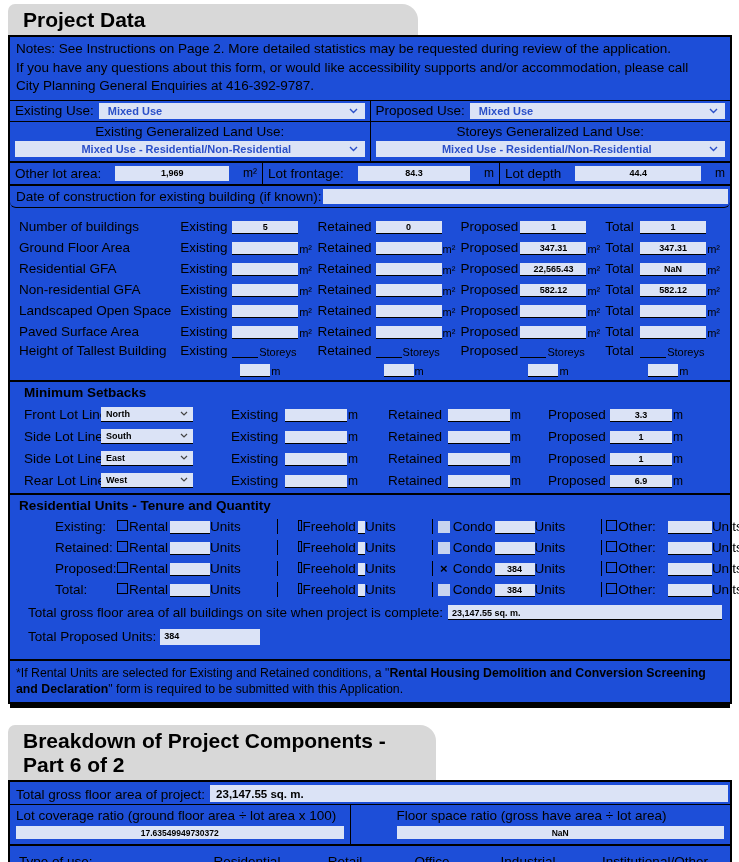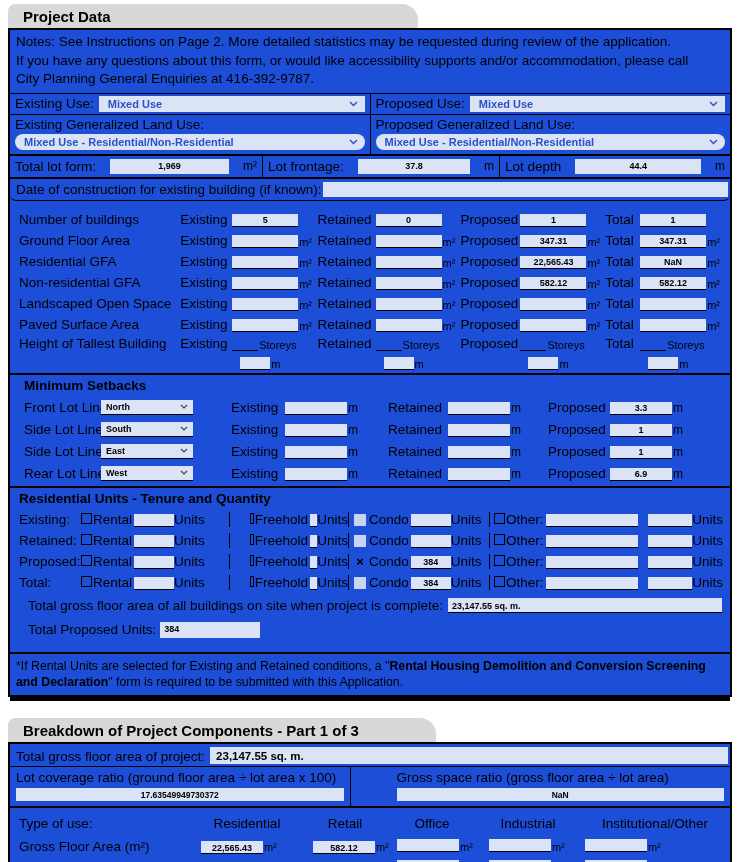--- a/index.html
+++ b/index.html
@@ -1,38 +1,38 @@
 <!DOCTYPE html>
 <html><head>
 <meta charset="utf-8">
 <style>
   html,body{margin:0;padding:0;background:#fff;}
   body{width:739px;font-family:"Liberation Sans",sans-serif;color:#000;font-size:13.5px;}
   .page{padding-top:4px;}
   .tab{margin-left:8px;background:#d8d8d8;border-radius:7px 16px 0 0;padding:4px 18px 3px 15px;
-       font-weight:bold;font-size:15px;display:inline-block;box-sizing:border-box;}
+       font-weight:bold;font-size:21px;display:inline-block;box-sizing:border-box;}
   .tab1{width:410px;}
   .tab2{width:428px;margin-top:13px;}
   .box{margin:0 7px 8px 8px;border:2px solid #000;box-shadow:0 6px 0 -2px #000;background:#1d4ed8;}
   .row{display:flex;align-items:center;}
   .bb1{border-bottom:1.5px solid #000;}
   .bb2{border-bottom:2px solid #000;}
   .fld{background:#dbe3f6;border-bottom:1px solid #000;height:13px;display:inline-flex;align-items:flex-end;justify-content:center;box-sizing:border-box;}
   .fldnb{background:#dbe3f6;display:inline-flex;align-items:center;box-sizing:border-box;}
   .val{font-size:9px;font-weight:bold;line-height:1.2;white-space:nowrap;}
   .notes{padding:3px 6px 4px 6px;line-height:1.38;}
   
   .ucell{flex:1;display:flex;align-items:center;padding:2px 5px;min-width:0;}
   .ucell.first{border-right:1.5px solid #000;}
   .sel{flex:1;background:#dbe3f6;color:#2b50c8;font-weight:bold;font-size:11px;display:flex;align-items:center;height:16px;padding:0 7px 0 9px;margin-left:5px;min-width:0;}
   .sel .grow{flex:1;white-space:nowrap;overflow:hidden;}
   .chev{color:#2b50c8;display:inline-flex;}
-  .gencell{flex:1;padding:2px 5px 4px 5px;min-width:0;}
+  .gencell{flex:1;padding:2px 5px 4px 5px;min-width:0;text-align:center;}
   .gencell.first{border-right:1.5px solid #000;}
-  .gencell .sel{margin-left:0;margin-top:2px;border-radius:8px;}
+  .gencell .sel{margin-left:0;margin-top:2px;}
   
   .lotcell{display:flex;align-items:center;padding:3px 5px;box-sizing:border-box;}
   .lotcell .fld{height:15px;margin:0 14px;}
   .unit-sm{font-size:12px;}
   
   .daterow{display:flex;align-items:center;padding:3px 2px 3px 6px;border-radius:6px;}
   .datefld{flex:1;background:#dbe3f6;height:15px;margin-left:2px;}
   
   .stats{padding:5px 4px 3px 9px;}
   .srow{display:flex;align-items:flex-end;height:21px;}
@@ -54,21 +54,21 @@
   .dirsel{width:92px;background:#dbe3f6;border-bottom:1px solid #000;display:flex;align-items:center;height:15px;font-size:9px;font-weight:bold;padding:0 5px;box-sizing:border-box;}
   .dirsel .grow{flex:1;}
   .dirsel .chev{color:#444;}
   .kw{white-space:nowrap;}
   .kw-e{margin-left:38px;width:54px;} .kw-r{margin-left:30px;width:60px;} .kw-p{margin-left:27px;width:62px;}
   .setm{font-size:12px;margin-left:1px;}
   
   .tensec{padding:3px 0 5px 0;}
   .tensec .sectitle{padding-left:9px;}
   .trow{display:flex;align-items:flex-end;height:21px;}
-  .tg{display:flex;align-items:flex-end;box-sizing:border-box;white-space:nowrap;}
+  .tg{display:flex;align-items:flex-end;box-sizing:border-box;white-space:nowrap;margin-left:36px;}
   .tg1{width:219px;padding-left:9px;}
   .tg2{width:119px;border-left:1.5px solid #000;padding-left:20px;}
   .tg3{width:141px;border-left:1.5px solid #000;padding-left:5px;}
   .tg4{flex:1;border-left:1.5px solid #000;padding-left:4px;padding-right:7px;}
   .tlabel{width:62px;display:inline-block;}
   .cb{width:9px;height:9px;border:1.2px solid #000;display:inline-block;margin:0 1px 3px 0;box-sizing:content-box;}
   .ccb{width:12px;height:12px;background:#c8d4ef;display:inline-flex;align-items:center;justify-content:center;margin:0 3px 1px 0;}
   .ccb.checked{background:transparent;}
   .ccb.checked::after{content:"\00d7";font-weight:bold;font-size:13px;line-height:1;}
   .tword{margin-right:2px;}
@@ -143,44 +143,44 @@
         <span class="sel">
           <span class="grow">Mixed Use - Residential/Non-Residential</span>
           <span class="chev">
               <svg width="9" height="6" viewBox="0 0 9 6">
                 <path d="M1 1 L4.5 4.5 L8 1" stroke="currentColor" stroke-width="1.4" fill="none"></path>
               </svg>
             </span>
         </span>
       </div>
       <div class="gencell">
-        <div>Proposed Generalized Land Use:</div>
+        <div>Storeys Generalized Land Use:</div>
         <span class="sel">
           <span class="grow">Mixed Use - Residential/Non-Residential</span>
           <span class="chev">
               <svg width="9" height="6" viewBox="0 0 9 6">
                 <path d="M1 1 L4.5 4.5 L8 1" stroke="currentColor" stroke-width="1.4" fill="none"></path>
               </svg>
             </span>
         </span>
       </div>
     </div>
 
     <div class="row bb2">
       <div class="lotcell" style="width:253px;border-right:1.5px solid #000;">
-        <span>Total lot form:</span>
+        <span>Other lot area:</span>
         <span class="fldnb fld" style="flex:1;height:15px;border-bottom:none;">
             <span class="val">1,969</span>
           </span>
         <span class="unit-sm">m²</span>
       </div>
       <div class="lotcell" style="width:237px;border-right:1.5px solid #000;">
         <span>Lot frontage:</span>
         <span class="fldnb fld" style="flex:1;height:15px;border-bottom:none;">
-            <span class="val">37.8</span>
+            <span class="val">84.3</span>
           </span>
         <span class="unit-sm">m</span>
       </div>
       <div class="lotcell" style="flex:1;">
         <span>Lot depth</span>
         <span class="fldnb fld" style="flex:1;height:15px;border-bottom:none;">
             <span class="val">44.4</span>
           </span>
         <span class="unit-sm">m</span>
       </div>
@@ -716,39 +716,39 @@
         <span class="fldnb">
             <span class="val">384</span>
           </span>
       </div>
     </div>
 
     <div class="foot"><span>*If Rental Units are selected for Existing and Retained conditions, a "</span><b>Rental Housing Demolition and Conversion Screening and Declaration</b><span>" form is required to be submitted with this Application.</span></div>
   </div>
 
   
-  <div class="tab tab2"><span>Breakdown of Project Components - Part 1 of 3</span></div>
+  <div class="tab tab2"><span>Breakdown of Project Components - Part 6 of 2</span></div>
   <div class="box">
 
     <div class="r1 bb1">
       <span>Total gross floor area of project:</span>
       <span class="fldnb">
           <span class="bigval">23,147.55 sq. m.</span>
         </span>
     </div>
 
     <div class="ratio bb2">
       <div class="rcell first">
         <div>Lot coverage ratio (ground floor area ÷ lot area x 100)</div>
         <div class="rfld">
             <span class="tinyval">17.63549949730372</span>
           </div>
       </div>
       <div class="rcell">
-        <div>Gross space ratio (gross floor area ÷ lot area)</div>
+        <div>Floor space ratio (gross have area ÷ lot area)</div>
         <div class="rfld">
             <span class="tinyval">NaN</span>
           </div>
       </div>
     </div>
 
     <div class="usetbl">
       <div class="urow urow-h">
         <span class="ulabel">Type of use:</span>
         <span class="ucol uc1"><span class="uch uch1">Residential</span></span>

